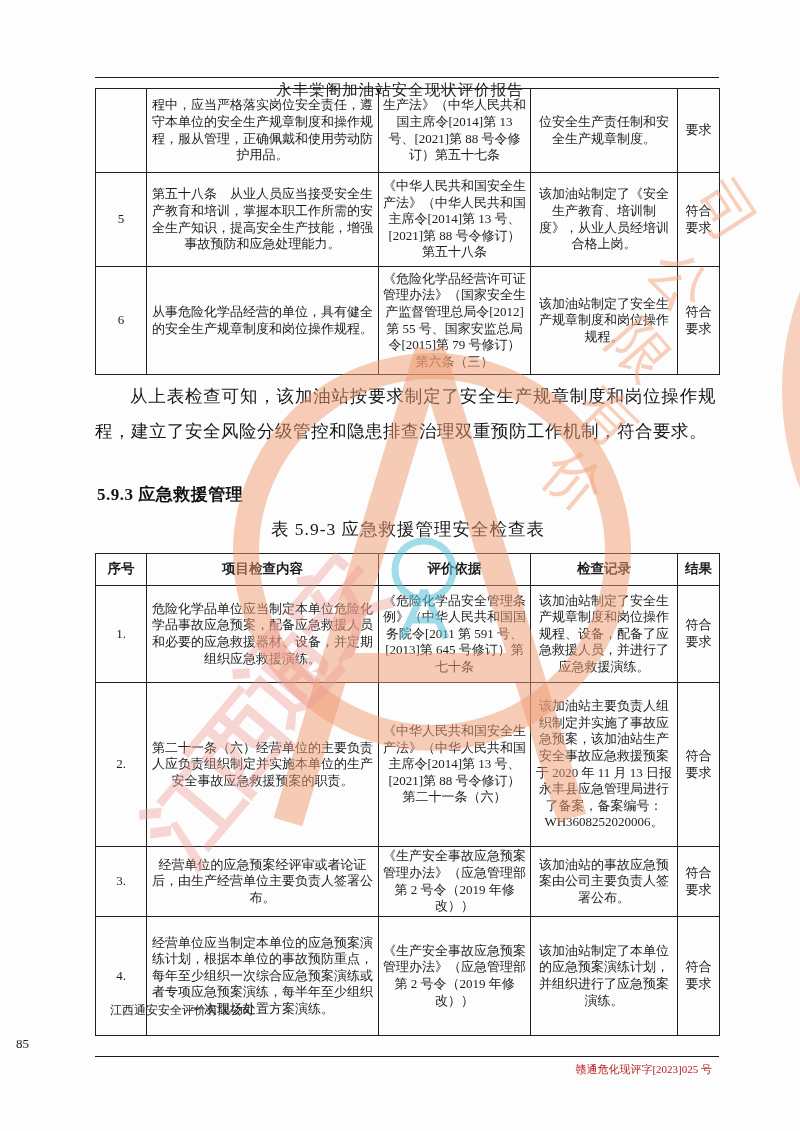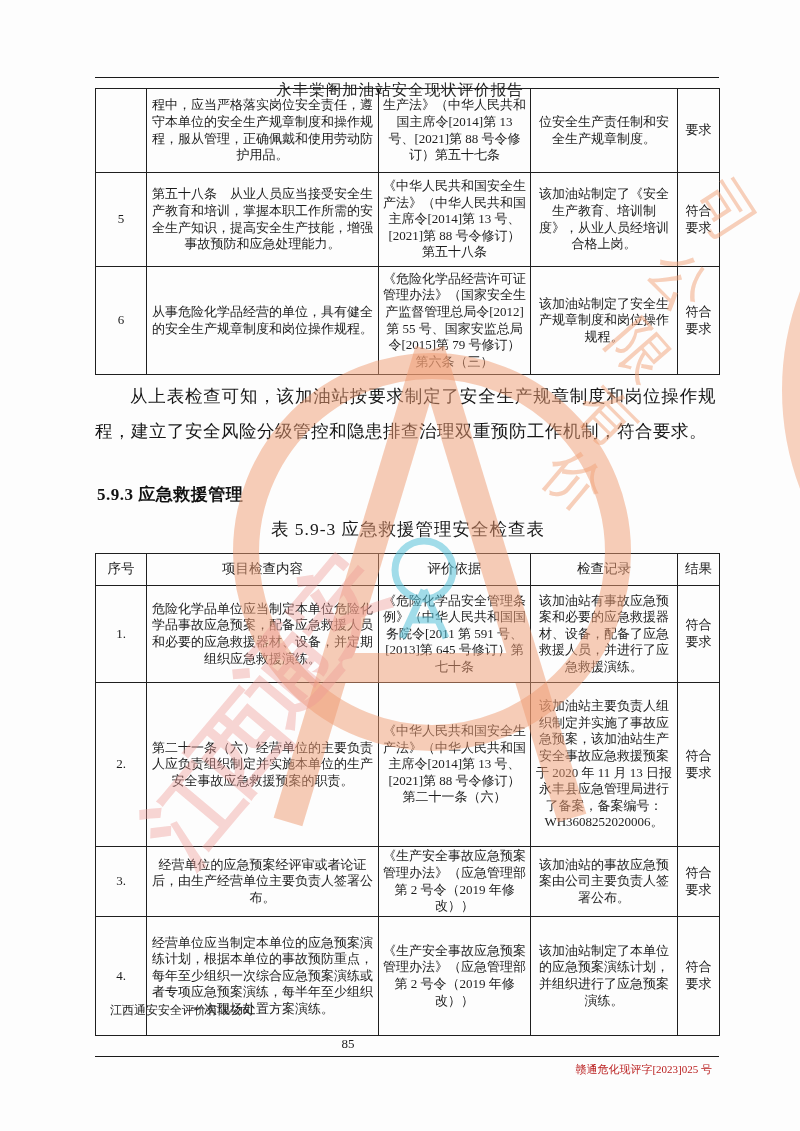--- a/index.html
+++ b/index.html
@@ -16,39 +16,39 @@
   .hdr-rule { position:absolute; top:77px; left:95px; width:624px; height:0;
     border-top:1.6px solid #1a1a1a; }
   
   table.doc { position:absolute; left:95px; border-collapse:collapse; table-layout:fixed;
     width:624px; font-size:13px; line-height:16.6px; }
   table.doc td { border:1px solid #1f1f1f; text-align:center; vertical-align:middle;
     padding:1px 3px; overflow:hidden; }
   table.doc td.num { font-size:13px; }
   #table1 { top:88px; }
   #table2 { top:553px; }
-  #table2 .th td { font-size:13.5px; height:32px; }
+  #table2 .th td { font-size:13.5px; height:32px;font-weight:bold; }
   .r-a td { height:84px; }
   .r-b td { height:94px; }
   .r-c td { height:108px; }
   .r1 td { height:97px; }
   .r2 td { height:164px; }
   .r3 td { height:70px; }
   .r4 td { height:119px; }
   
   .para { position:absolute; top:379px; left:95px; width:621px;
     font-size:17.5px; line-height:35px; text-align:justify; text-indent:2em;
     letter-spacing:0.5px; color:#161616; }
   .sec-head { position:absolute; top:483px; left:97px; font-size:17px; font-weight:bold;
     font-family:Liberation Serif, serif; color:#111; letter-spacing:0.5px; }
   .tbl-caption { position:absolute; top:517px; left:8px; width:800px; text-align:center;
     font-size:17.5px; color:#1a1a1a; letter-spacing:1px; }
   
-  .page-num { position:absolute; top:1036px; left:0; width:696px; text-align:center;
-    font-size:13px; color:#222; }
+  .page-num { position:absolute; top:1036px; left:0; width:696px; text-align:left;
+    font-size:13px; color:#222;padding-left:16px; }
   .ftr-rule { position:absolute; top:1056px; left:95px; width:624px; height:0;
     border-top:1.4px solid #1a1a1a; }
   .ftr-left { position:absolute; top:1002px; left:110px; font-size:12px; color:#222; }
   .ftr-right { position:absolute; top:1062px; right:88px; font-size:11px; color:#b91c1c; }
   
   .wm { position:absolute; inset:0; pointer-events:none; z-index:5; }
   .wm svg { position:absolute; left:0; top:0; }
   .wm-red { position:absolute; left:296px; top:728px; font-size:64px; font-weight:bold;
     letter-spacing:5px; color:rgba(214,58,50,0.55); font-family:"Liberation Serif",serif; }
   .wm-diag span { position:absolute; font-size:92px; font-weight:bold;
@@ -116,21 +116,21 @@
       <td>序号</td>
       <td>项目检查内容</td>
       <td>评价依据</td>
       <td>检查记录</td>
       <td>结果</td>
     </tr>
     <tr class="r1">
       <td class="num">1.</td>
       <td>危险化学品单位应当制定本单位危险化学品事故应急预案，配备应急救援人员和必要的应急救援器材、设备，并定期组织应急救援演练。</td>
       <td>《危险化学品安全管理条例》（中华人民共和国国务院令[2011 第 591 号、[2013]第 645 号修订）第七十条</td>
-      <td>该加油站有事故应急预案和必要的应急救援器材、设备，配备了应急救援人员，并进行了应急救援演练。</td>
+      <td>该加油站制定了安全生产规章制度和岗位操作规程、设备，配备了应急救援人员，并进行了应急救援演练。</td>
       <td>符合要求</td>
     </tr>
     <tr class="r2">
       <td class="num">2.</td>
       <td>第二十一条（六）经营单位的主要负责人应负责组织制定并实施本单位的生产安全事故应急救援预案的职责。</td>
       <td>《中华人民共和国安全生产法》（中华人民共和国主席令[2014]第 13 号、[2021]第 88 号令修订）第二十一条（六）</td>
       <td>该加油站主要负责人组织制定并实施了事故应急预案，该加油站生产安全事故应急救援预案于 2020 年 11 月 13 日报永丰县应急管理局进行了备案，备案编号：WH3608252020006。</td>
       <td>符合要求</td>
     </tr>
     <tr class="r3">

